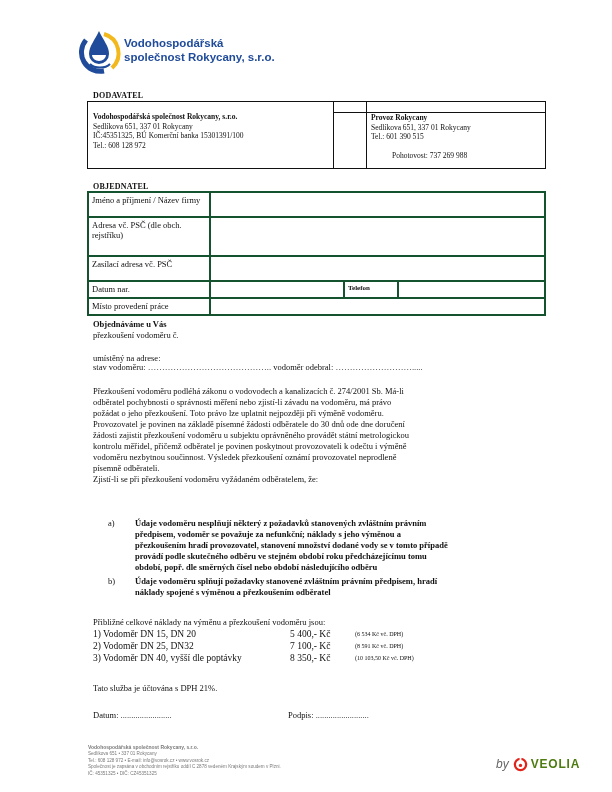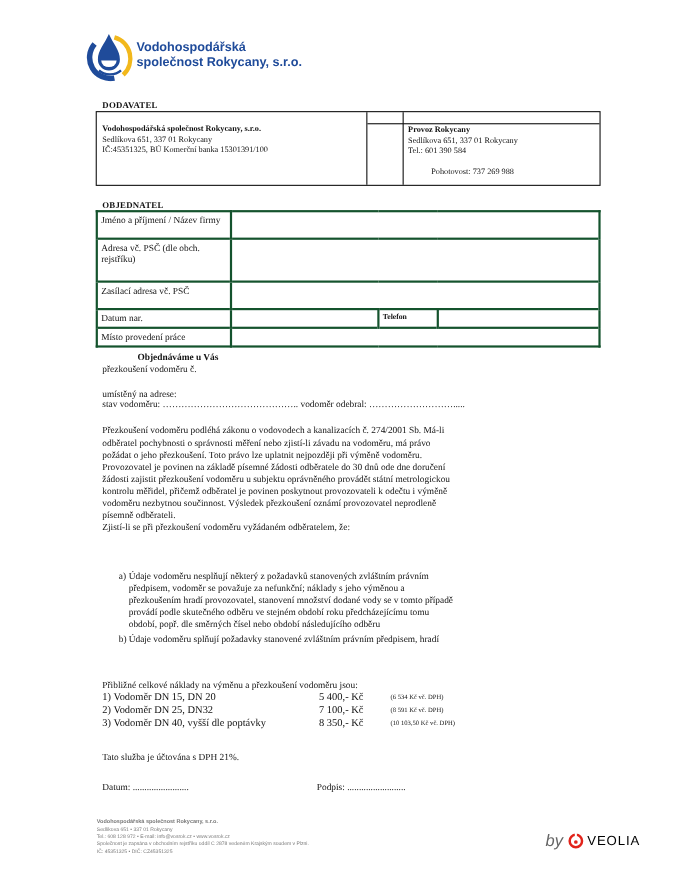--- a/index.html
+++ b/index.html
@@ -26,41 +26,41 @@
   .cust td { border: 2px solid #14532d; font-size: 8.5px; line-height: 10px; vertical-align: top; padding: 2px 3px; }
   .cust td.lbl { width: 122px; }
   .cust tr.r1 td { height: 25px; border-bottom-width: 1.5px; }
   .cust tr.r2 td { height: 39px; border-bottom-width: 1.5px; }
   .cust tr.r3 td { height: 25px; border-bottom-width: 1.5px; }
   .cust tr.r4 td { height: 17px; border-bottom-width: 1.5px; }
   .cust tr.r5 td { height: 17px; }
   .cust td.tel { font-size: 7px; font-weight: bold; width: 54px; padding-top: 1px; }
 
   .txt { position: absolute; left: 93px; font-size: 8.5px; line-height: 11px; white-space: nowrap; }
-  .bold { font-weight: bold; margin-left: 32px; }
+  .bold { font-weight: bold; }
   .para { position: absolute; left: 93px; width: 450px; font-size: 8.5px; line-height: 11px; }
   .para p { white-space: nowrap; }
   .li { position: absolute; left: 108px; font-size: 8.5px; line-height: 11px; }
   .li .m { position: absolute; left: 0; top: 0; }
-  .li .t { position: absolute; left: 9px; top: 0; white-space: nowrap; }
+  .li .t { position: absolute; left: 27px; top: 0; white-space: nowrap; font-weight: bold; }
 
   .prices { position: absolute; left: 93px; top: 617px; font-size: 8.5px; }
   .prices .head { line-height: 11px; white-space: nowrap; }
   .prow { position: relative; height: 12px; font-size: 9.5px; line-height: 12px; }
   .prow .n { position: absolute; left: 0; white-space: nowrap; }
   .prow .p { position: absolute; left: 197px; white-space: nowrap; }
   .prow .v { position: absolute; left: 262px; font-size: 6px; white-space: nowrap; }
 
   .footer { position: absolute; left: 88px; top: 744px; font-family: "Liberation Sans", "DejaVu Sans", sans-serif;
             font-size: 4.6px; line-height: 6.8px; color: #7a7a7a; white-space: nowrap; }
   .footer .fb { font-weight: bold; font-size: 5px; }
   .veolia { position: absolute; left: 496px; top: 756px; height: 16px; display: flex; align-items: center;
             font-family: "Liberation Sans", "DejaVu Sans", sans-serif; }
-  .veolia .by { font-size: 15px; font-style: italic; color: #666; margin-right: 4px; }
-  .veolia .vname { font-size: 12px; font-weight: normal; color: #000000; letter-spacing: 0.8px; margin-left: 3px; }
+  .veolia .by { font-size: 12px; font-style: italic; color: #666; margin-right: 4px; }
+  .veolia .vname { font-size: 12px; font-weight: bold; color: #4d7c0f; letter-spacing: 0.8px; margin-left: 3px; }
 </style>
 </head>
 <body>
 
 <svg class="logo" viewBox="0 0 50 46">
   <path d="M30 6 A20 20 0 0 1 38 40" fill="none" stroke="#f2b81c" stroke-width="4"></path>
   <path d="M12 12 A19 19 0 0 0 30 43" fill="none" stroke="#1f4b9a" stroke-width="5"></path>
   <path d="M25 3 C21 12 15 18 15 26 A10 10 0 0 0 35 26 C35 18 29 12 25 3 Z" fill="#1f4b9a"></path>
   <path d="M18 27 A7 6 0 0 0 32 27 Z" fill="#ffffff"></path>
   <path d="M16 36 A12 8 0 0 0 36 36" fill="none" stroke="#1f4b9a" stroke-width="2"></path>
@@ -69,27 +69,28 @@
   <div>Vodohospodářská</div>
   <div>společnost Rokycany, s.r.o.</div>
 </div>
 
 <div class="sec-title" style="left:93px; top:91px;">DODAVATEL</div>
 <div class="sup">
   <div class="c1">
     <div class="line b">Vodohospodářská společnost Rokycany, s.r.o.</div>
     <div class="line">Sedlíkova 651,  337 01  Rokycany</div>
     <div class="line">IČ:45351325, BÚ Komerční banka 15301391/100</div>
+    <div class="line">Tel.: 608 128 972</div>
   </div>
   <div class="c2"></div>
   <div class="toprow"></div>
   <div class="c3">
     <div class="line b">Provoz Rokycany</div>
     <div class="line">Sedlíkova 651, 337 01 Rokycany</div>
-    <div class="line">Tel.: 601 390  584</div>
+    <div class="line">Tel.: 601 390  515</div>
     <div class="line" style="margin-top:9px;margin-left:21px;">Pohotovost: 737 269 988</div>
   </div>
 </div>
 
 <div class="sec-title" style="left:93px; top:182px;">OBJEDNATEL</div>
 <table class="cust">
   <tbody>
       <tr class="r1">
     <td class="lbl">Jméno a příjmení / Název firmy</td>
     <td colspan="3"></td>
@@ -139,20 +140,21 @@
     <p>předpisem, vodoměr se považuje za nefunkční; náklady s jeho výměnou a</p>
     <p>přezkoušením hradí provozovatel, stanovení množství dodané vody se v tomto případě</p>
     <p>provádí podle skutečného odběru ve stejném období roku předcházejícímu tomu</p>
     <p>období, popř. dle směrných čísel nebo období následujícího odběru</p>
   </div>
 </div>
 <div class="li" style="top:576px;">
   <span class="m">b)</span>
   <div class="t">
     <p>Údaje vodoměru splňují požadavky stanovené zvláštním právním předpisem, hradí</p>
+    <p>náklady spojené s výměnou a přezkoušením odběratel</p>
   </div>
 </div>
 
 <div class="prices">
   <div class="head">Přibližné celkové náklady na výměnu a přezkoušení vodoměru jsou:</div>
   <div class="prow">
     <span class="n">1) Vodoměr DN 15, DN 20</span>
     <span class="p">5 400,- Kč</span>
     <span class="v">(6 534 Kč vč. DPH)</span>
   </div>

